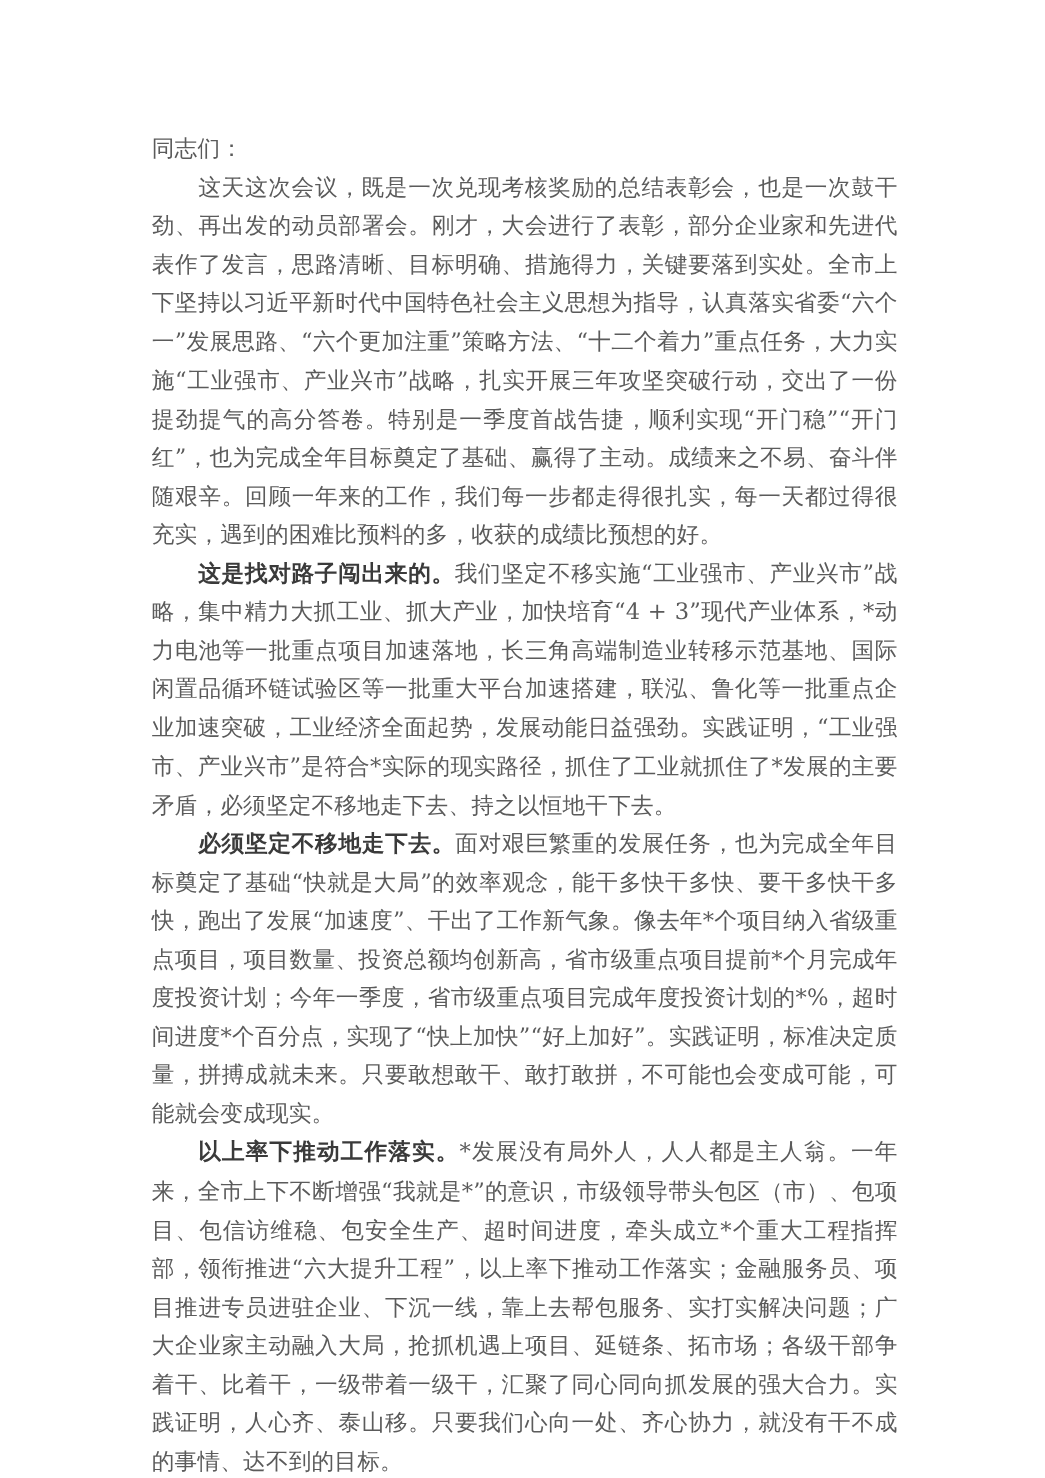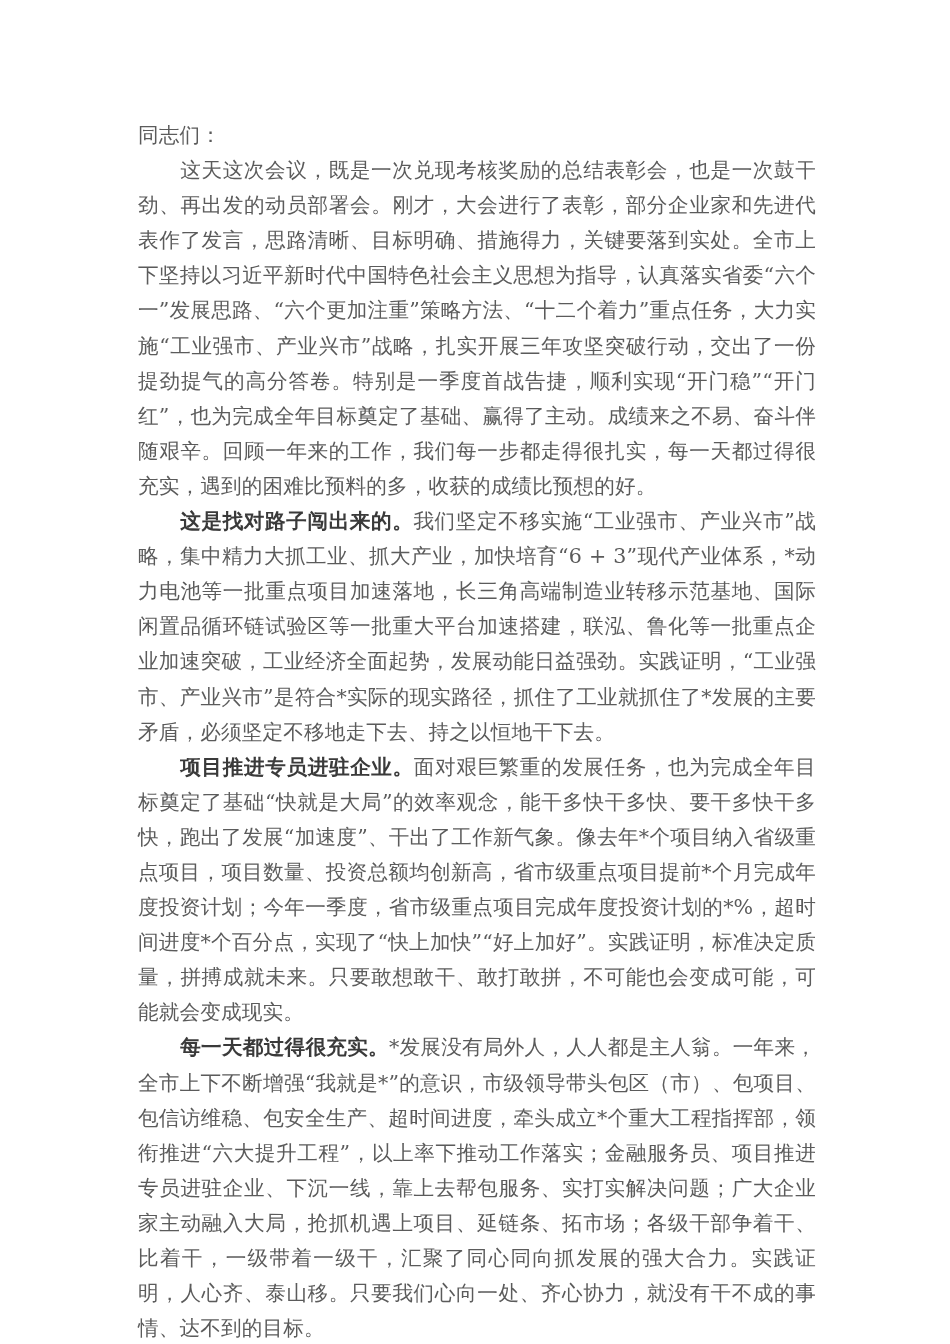--- a/index.html
+++ b/index.html
@@ -70,21 +70,21 @@
 <body>
 
 <div id="page">
 
   <div id="doc-body">
 
     <p class="para salutation">同志们：</p>
 
     <p class="para indent"><span class="body-run">这天这次会议，既是一次兑现考核奖励的总结表彰会，也是一次鼓干劲、再出发的动员部署会。刚才，大会进行了表彰，部分企业家和先进代表作了发言，思路清晰、目标明确、措施得力，关键要落到实处。全市上下坚持以习近平新时代中国特色社会主义思想为指导，认真落实省委“六个一”发展思路、“六个更加注重”策略方法、“十二个着力”重点任务，大力实施“工业强市、产业兴市”战略，扎实开展三年攻坚突破行动，交出了一份提劲提气的高分答卷。特别是一季度首战告捷，顺利实现“开门稳”“开门红”，也为完成全年目标奠定了基础、赢得了主动。成绩来之不易、奋斗伴随艰辛。回顾一年来的工作，我们每一步都走得很扎实，每一天都过得很充实，遇到的困难比预料的多，收获的成绩比预想的好。</span></p>
 
-    <p class="para indent"><span class="lead">这是找对路子闯出来的。</span><span class="body-run">我们坚定不移实施“工业强市、产业兴市”战略，集中精力大抓工业、抓大产业，加快培育“6 + 3”现代产业体系，*动力电池等一批重点项目加速落地，长三角高端制造业转移示范基地、国际闲置品循环链试验区等一批重大平台加速搭建，联泓、鲁化等一批重点企业加速突破，工业经济全面起势，发展动能日益强劲。实践证明，“工业强市、产业兴市”是符合*实际的现实路径，抓住了工业就抓住了*发展的主要矛盾，必须坚定不移地走下去、持之以恒地干下去。</span></p>
+    <p class="para indent"><span class="lead">这是找对路子闯出来的。</span><span class="body-run">我们坚定不移实施“工业强市、产业兴市”战略，集中精力大抓工业、抓大产业，加快培育“4 + 3”现代产业体系，*动力电池等一批重点项目加速落地，长三角高端制造业转移示范基地、国际闲置品循环链试验区等一批重大平台加速搭建，联泓、鲁化等一批重点企业加速突破，工业经济全面起势，发展动能日益强劲。实践证明，“工业强市、产业兴市”是符合*实际的现实路径，抓住了工业就抓住了*发展的主要矛盾，必须坚定不移地走下去、持之以恒地干下去。</span></p>
 
-    <p class="para indent"><span class="lead">项目推进专员进驻企业。</span><span class="body-run">面对艰巨繁重的发展任务，也为完成全年目标奠定了基础“快就是大局”的效率观念，能干多快干多快、要干多快干多快，跑出了发展“加速度”、干出了工作新气象。像去年*个项目纳入省级重点项目，项目数量、投资总额均创新高，省市级重点项目提前*个月完成年度投资计划；今年一季度，省市级重点项目完成年度投资计划的*%，超时间进度*个百分点，实现了“快上加快”“好上加好”。实践证明，标准决定质量，拼搏成就未来。只要敢想敢干、敢打敢拼，不可能也会变成可能，可能就会变成现实。</span></p>
+    <p class="para indent"><span class="lead">必须坚定不移地走下去。</span><span class="body-run">面对艰巨繁重的发展任务，也为完成全年目标奠定了基础“快就是大局”的效率观念，能干多快干多快、要干多快干多快，跑出了发展“加速度”、干出了工作新气象。像去年*个项目纳入省级重点项目，项目数量、投资总额均创新高，省市级重点项目提前*个月完成年度投资计划；今年一季度，省市级重点项目完成年度投资计划的*%，超时间进度*个百分点，实现了“快上加快”“好上加好”。实践证明，标准决定质量，拼搏成就未来。只要敢想敢干、敢打敢拼，不可能也会变成可能，可能就会变成现实。</span></p>
 
-    <p class="para indent"><span class="lead">每一天都过得很充实。</span><span class="body-run">*发展没有局外人，人人都是主人翁。一年来，全市上下不断增强“我就是*”的意识，市级领导带头包区（市）、包项目、包信访维稳、包安全生产、超时间进度，牵头成立*个重大工程指挥部，领衔推进“六大提升工程”，以上率下推动工作落实；金融服务员、项目推进专员进驻企业、下沉一线，靠上去帮包服务、实打实解决问题；广大企业家主动融入大局，抢抓机遇上项目、延链条、拓市场；各级干部争着干、比着干，一级带着一级干，汇聚了同心同向抓发展的强大合力。实践证明，人心齐、泰山移。只要我们心向一处、齐心协力，就没有干不成的事情、达不到的目标。</span></p>
+    <p class="para indent"><span class="lead">以上率下推动工作落实。</span><span class="body-run">*发展没有局外人，人人都是主人翁。一年来，全市上下不断增强“我就是*”的意识，市级领导带头包区（市）、包项目、包信访维稳、包安全生产、超时间进度，牵头成立*个重大工程指挥部，领衔推进“六大提升工程”，以上率下推动工作落实；金融服务员、项目推进专员进驻企业、下沉一线，靠上去帮包服务、实打实解决问题；广大企业家主动融入大局，抢抓机遇上项目、延链条、拓市场；各级干部争着干、比着干，一级带着一级干，汇聚了同心同向抓发展的强大合力。实践证明，人心齐、泰山移。只要我们心向一处、齐心协力，就没有干不成的事情、达不到的目标。</span></p>
 
   </div>
 
 </div>
 
 </body></html>

